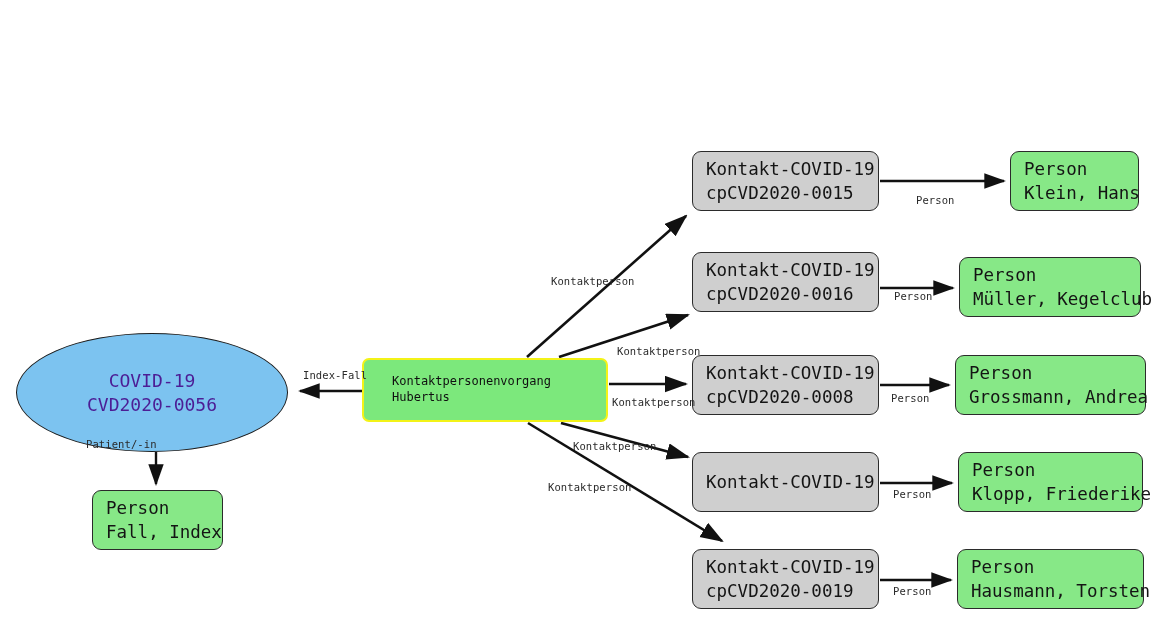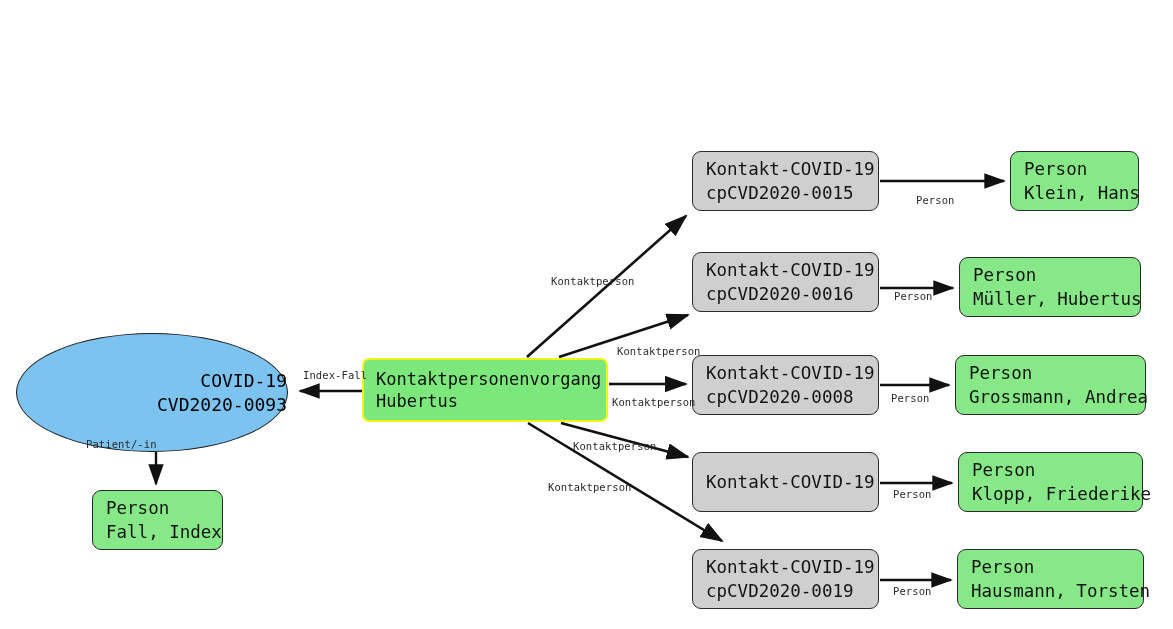--- a/index.html
+++ b/index.html
@@ -49,31 +49,31 @@
   }
   .box-green {
     background: #87e887;
     font-size: 17.5px;
     color: #141414;
   }
   .box-center {
     background: #7ce87c;
     border: 2.5px solid #f3f318;
     border-radius: 7px;
-    font-size: 17px;
+    font-size: 12px;
     color: #101010;
-    padding: 5px 11px 5px 12px;
+    padding: 5px 11px 5px 28px;
   }
   .ellipse {
     border-radius: 50%;
     background: #7cc3f0;
     border: 1.7px solid #1c1c1c;
-    align-items: flex-end;
+    align-items: center;
     font-size: 18px;
-    color: #000000;
+    color: #4c1d95;
   }
   .edge-label {
     position: absolute;
     font-family: "DejaVu Sans Mono", monospace;
     font-size: 10.5px;
     color: #2a2a2a;
     white-space: nowrap;
     z-index: 6;
     letter-spacing: 0.1px;
   }
@@ -130,21 +130,21 @@
     <g>
       <line x1="880" y1="483" x2="952" y2="483" stroke="#111111" stroke-width="2.4" marker-end="url(#arrow)"></line>
     </g>
     <g>
       <line x1="880" y1="580" x2="951" y2="580" stroke="#111111" stroke-width="2.4" marker-end="url(#arrow)"></line>
     </g>
   </svg>
 
   <div class="node ellipse" style="left:16px; top:333px; width:272px; height:119px;">
     <div class="line">COVID-19</div>
-    <div class="line">CVD2020-0093</div>
+    <div class="line">CVD2020-0056</div>
   </div>
 
   <div class="node box box-green" style="left:92px; top:490px; width:131px; height:60px;">
     <div class="line">Person</div>
     <div class="line">Fall, Index</div>
   </div>
 
   <div class="node box-center" style="left:362px; top:358px; width:246px; height:64px; display:flex; flex-direction:column; justify-content:center;">
     <div class="line">Kontaktpersonenvorgang</div>
     <div class="line">Hubertus</div>
@@ -169,21 +169,21 @@
     <div class="line">Kontakt-COVID-19</div>
     <div class="line">cpCVD2020-0019</div>
   </div>
 
   <div class="node box box-green" style="left:1010px; top:151px; width:129px; height:60px;">
     <div class="line">Person</div>
     <div class="line">Klein, Hans</div>
   </div>
   <div class="node box box-green" style="left:959px; top:257px; width:182px; height:60px;">
     <div class="line">Person</div>
-    <div class="line">Müller, Hubertus</div>
+    <div class="line">Müller, Kegelclub</div>
   </div>
   <div class="node box box-green" style="left:955px; top:355px; width:191px; height:60px;">
     <div class="line">Person</div>
     <div class="line">Grossmann, Andrea</div>
   </div>
   <div class="node box box-green" style="left:958px; top:452px; width:185px; height:60px;">
     <div class="line">Person</div>
     <div class="line">Klopp, Friederike</div>
   </div>
   <div class="node box box-green" style="left:957px; top:549px; width:187px; height:60px;">

